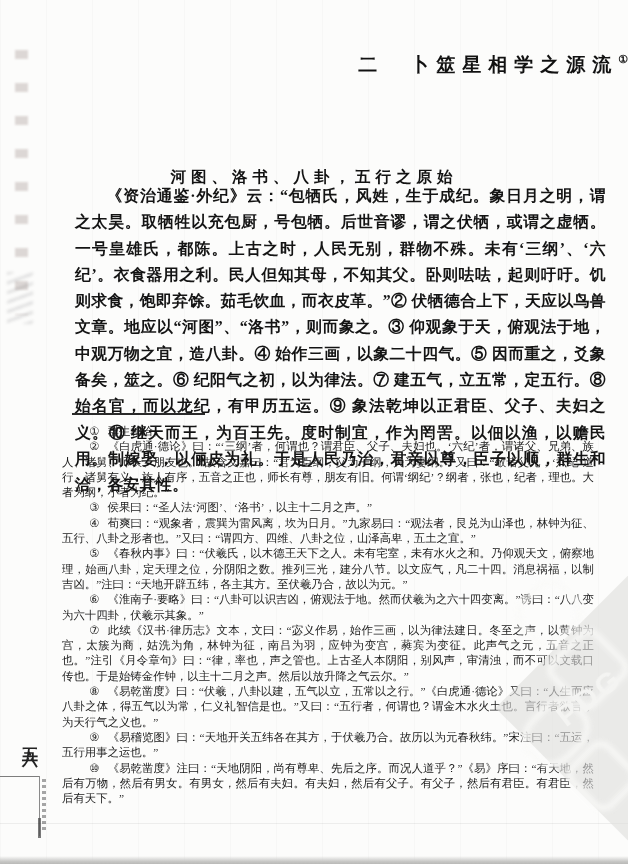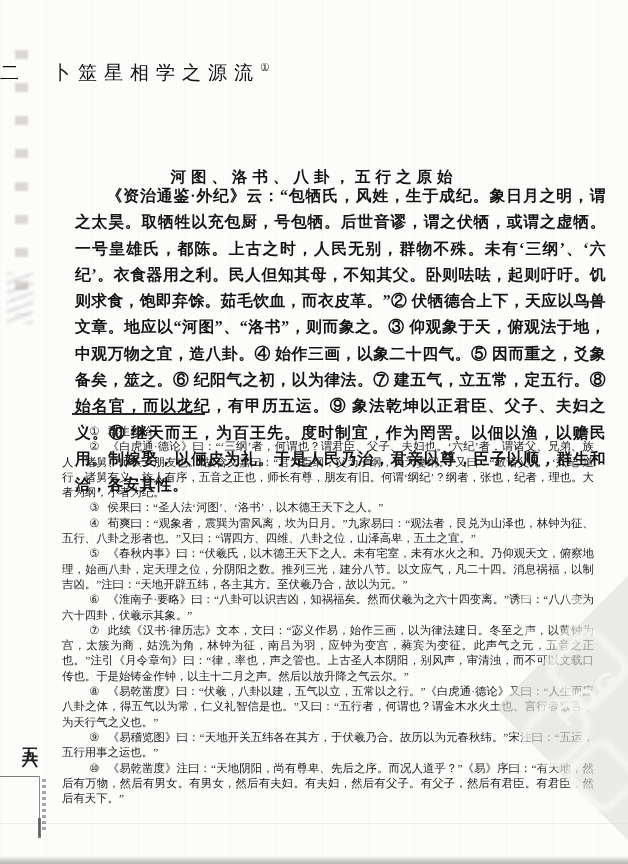--- a/index.html
+++ b/index.html
@@ -12,26 +12,25 @@
     color:#161616;
   }
   
   .page::before{
     content:"";position:absolute;inset:0;
     background:repeating-linear-gradient(90deg, rgba(0,0,0,0.018) 0 1px, transparent 1px 46px);
     pointer-events:none;
   }
   .chapter-title{
     position:absolute;top:52px;left:0;width:100%;
-    text-align:left;
+    text-align:right;
     font-family:"Liberation Sans", sans-serif;
-    font-size:19px;font-weight:normal;letter-spacing:7px;
+    font-size:19px;font-weight:bold;letter-spacing:7px;
     color:#111;
     white-space:nowrap;
-    margin-top:8px;
   }
   .chapter-title sup{
     font-size:11px;letter-spacing:0;vertical-align:8px;
   }
   .section-heading{
     position:absolute;top:131px;left:0;width:100%;
     text-align:center;
     font-family:"Liberation Sans", sans-serif;
     font-size:15.5px;font-weight:bold;letter-spacing:5px;
     color:#121212;
@@ -120,24 +119,24 @@
 
   <div class="section-heading">河图、洛书、八卦，五行之原始</div>
 
   <p class="body-paragraph">《资治通鉴·外纪》云：“包牺氏，风姓，生于成纪。象日月之明，谓之太昊。取牺牲以充包厨，号包牺。后世音谬，谓之伏牺，或谓之虚牺。一号皇雄氏，都陈。上古之时，人民无别，群物不殊。未有‘三纲’、‘六纪’。衣食器用之利。民人但知其母，不知其父。卧则呿呿，起则吁吁。饥则求食，饱即弃馀。茹毛饮血，而衣皮革。”② 伏牺德合上下，天应以鸟兽文章。地应以“河图”、“洛书”，则而象之。③ 仰观象于天，俯观法于地，中观万物之宜，造八卦。④ 始作三画，以象二十四气。⑤ 因而重之，爻象备矣，筮之。⑥ 纪阳气之初，以为律法。⑦ 建五气，立五常，定五行。⑧ 始名官，而以龙纪，有甲历五运。⑨ 象法乾坤以正君臣、父子、夫妇之义。⑩ 继天而王，为百王先。度时制宜，作为罔罟。以佃以渔，以赡民用。制嫁娶，以俪皮为礼。于是人民乃治，君亲以尊，臣子以顺，群生和洽，各安其性。</p>
 
   <div class="fn-divider"></div>
 
   <div class="footnotes">
     <p class="fn"><span class="fn-num">①</span><span>群生和洽。</span></p>
     <p class="fn"><span class="fn-num">②</span><span>《白虎通·德论》曰：“‘三纲’者，何谓也？谓君臣、父子、夫妇也。‘六纪’者，谓诸父、兄弟、族人、诸舅、师长、朋友也。”故含文嘉曰：“君为臣纲，父为子纲，夫为妻纲。”又曰：“敬诸父兄，‘六纪’道行。诸舅有义，族人有序，五音之正也，师长有尊，朋友有旧。何谓‘纲纪’？纲者，张也，纪者，理也。大者为纲，小者为纪。”</span></p>
-    <p class="fn"><span class="fn-num">③</span><span>侯果曰：“圣人法‘河图’、‘洛书’，以木德王天下之人。”</span></p>
+    <p class="fn"><span class="fn-num">③</span><span>侯果曰：“圣人法‘河图’、‘洛书’，以主十二月之声。”</span></p>
     <p class="fn"><span class="fn-num">④</span><span>荀爽曰：“观象者，震巽为雷风离，坎为日月。”九家易曰：“观法者，艮兑为山泽也，林钟为征、五行、八卦之形者也。”又曰：“谓四方、四维、八卦之位，山泽高卑，五土之宜。”</span></p>
     <p class="fn"><span class="fn-num">⑤</span><span>《春秋内事》曰：“伏羲氏，以木德王天下之人。未有宅室，未有水火之和。乃仰观天文，俯察地理，始画八卦，定天理之位，分阴阳之数。推列三光，建分八节。以文应气，凡二十四。消息祸福，以制吉凶。”注曰：“天地开辟五纬，各主其方。至伏羲乃合，故以为元。”</span></p>
-    <p class="fn"><span class="fn-num">⑥</span><span>《淮南子·要略》曰：“八卦可以识吉凶，知祸福矣。然而伏羲为之六十四变离。”诱曰：“八八变为六十四卦，伏羲示其象。”</span></p>
+    <p class="fn"><span class="fn-num">⑥</span><span>《淮南子·要略》曰：“八卦可以识吉凶，俯观法于地。然而伏羲为之六十四变离。”诱曰：“八八变为六十四卦，伏羲示其象。”</span></p>
     <p class="fn"><span class="fn-num">⑦</span><span>此续《汉书·律历志》文本，文曰：“宓义作易，始作三画，以为律法建日。冬至之声，以黄钟为宫，太簇为商，姑洗为角，林钟为征，南吕为羽，应钟为变宫，蕤宾为变征。此声气之元，五音之正也。”注引《月令章句》曰：“律，率也，声之管也。上古圣人本阴阳，别风声，审清浊，而不可以文载口传也。于是始铸金作钟，以主十二月之声。然后以放升降之气云尔。”</span></p>
     <p class="fn"><span class="fn-num">⑧</span><span>《易乾凿度》曰：“伏羲，八卦以建，五气以立，五常以之行。”《白虎通·德论》又曰：“人生而应八卦之体，得五气以为常，仁义礼智信是也。”又曰：“五行者，何谓也？谓金木水火土也。言行者欲言，为天行气之义也。”</span></p>
     <p class="fn"><span class="fn-num">⑨</span><span>《易稽览图》曰：“天地开关五纬各在其方，于伏羲乃合。故历以为元春秋纬。”宋注曰：“五运，五行用事之运也。”</span></p>
     <p class="fn"><span class="fn-num">⑩</span><span>《易乾凿度》注曰：“天地阴阳，尚有尊卑、先后之序。而况人道乎？”《易》序曰：“有天地，然后有万物，然后有男女。有男女，然后有夫妇。有夫妇，然后有父子。有父子，然后有君臣。有君臣，然后有天下。”</span></p>
   </div>
 
   <div class="page-number">五六</div>
 
   <div class="corner-h"></div>
   <div class="corner-v"></div>

